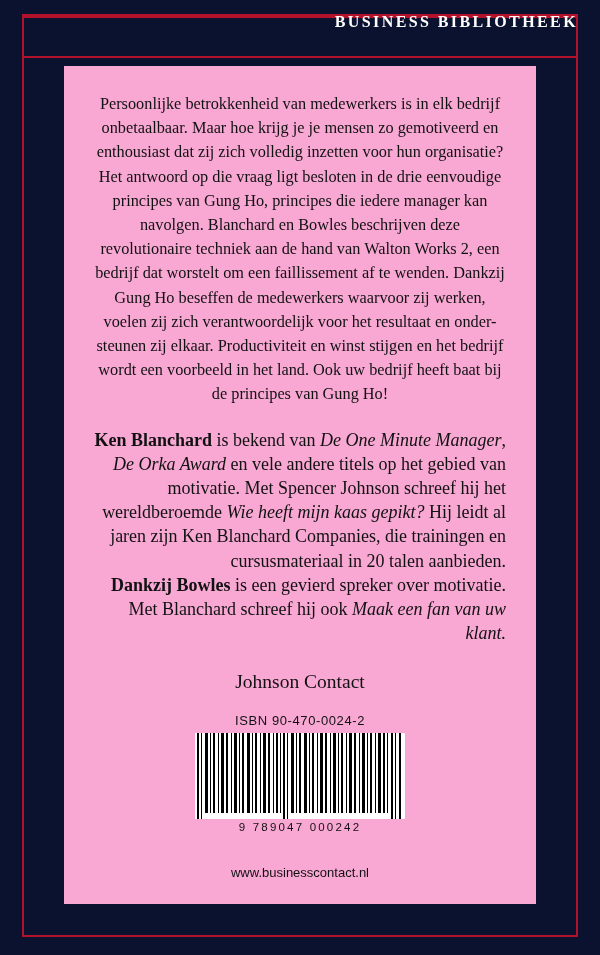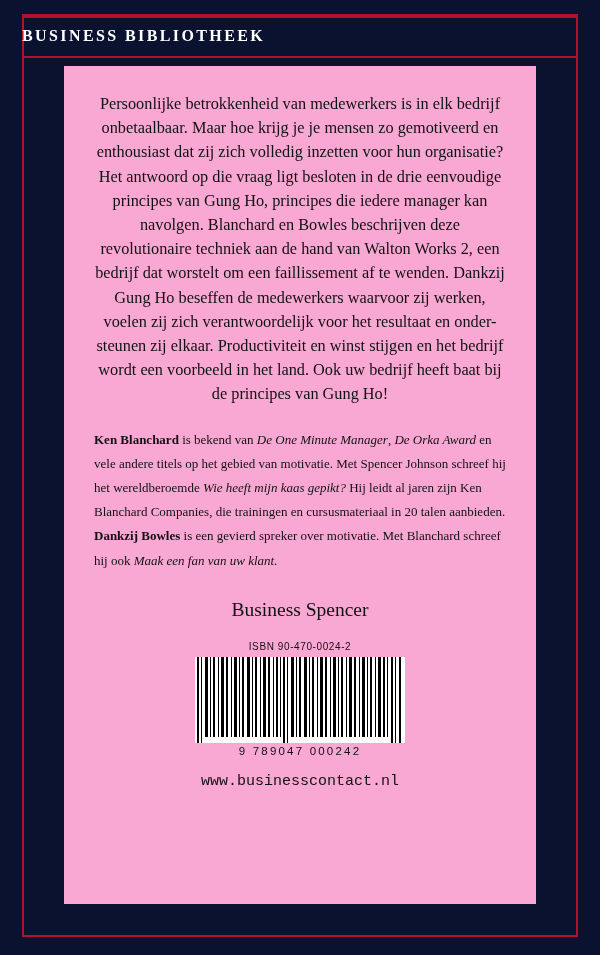--- a/index.html
+++ b/index.html
@@ -22,26 +22,26 @@
     top: 14px;
     right: 22px;
     bottom: 18px;
     border: 2px solid #b3122c;
     box-sizing: border-box;
   }
   
   .header-band {
     position: absolute;
     left: 22px;
-    top: 14px;
+    top: 0;
     width: 556px;
     height: 44px;
     display: flex;
     align-items: center;
-    justify-content: flex-start;
+    justify-content: flex-end;
     box-sizing: border-box;
   }
   .header-rule-top {
     position: absolute;
     left: 22px;
     top: 16px;
     width: 556px;
     height: 2px;
     background: #b3122c;
   }
@@ -80,67 +80,67 @@
     line-height: 24.2px;
     color: #111111;
     font-family: "Liberation Serif", serif;
     margin: 0;
   }
   .blurb p {
     margin: 0;
   }
   .bio {
     margin-top: 21px;
-    text-align: left;
-    font-size: 13px;
+    text-align: right;
+    font-size: 18px;
     line-height: 24.2px;
     color: #111111;
     font-family: "Liberation Serif", serif;
   }
   .bio p { margin: 0; }
   .bold { font-weight: bold; }
   .ital { font-style: italic; }
   .imprint {
     margin-top: 26px;
     text-align: center;
     font-size: 19.5px;
     color: #111111;
     font-family: "Liberation Serif", serif;
   }
   .isbn-block {
     margin-top: 20px;
     text-align: center;
   }
   .isbn-text {
     font-family: "Liberation Sans", sans-serif;
-    font-size: 10px;
+    font-size: 13px;
     letter-spacing: 0.6px;
     color: #111111;
   }
   .barcode-wrap {
     margin: 5px auto 0 auto;
     width: 210px;
   }
   .barcode {
     width: 210px;
     height: 86px;
     display: block;
   }
   .barcode-digits {
     font-family: "Liberation Sans", sans-serif;
     font-size: 11.5px;
     letter-spacing: 2.2px;
     color: #111111;
     margin-top: 2px;
   }
   .website {
-    margin-top: 16px;
-    text-align: center;
-    font-family: Liberation Mono, monospace;
-    font-size: 15px;
+    margin-top: 32px;
+    text-align: center;
+    font-family: Liberation Sans, sans-serif;
+    font-size: 13px;
     color: #111111;
   }
 </style>
 </head>
 <body>
 
 <div class="page">
 
   <div class="frame-outer"></div>
   <div class="header-rule-top"></div>
@@ -155,21 +155,21 @@
     <div class="blurb">
       <p>Persoonlijke betrokkenheid van medewerkers is in elk bedrijf onbetaalbaar. Maar hoe krijg je je mensen zo gemotiveerd en enthousiast dat zij zich volledig inzetten voor hun organisatie?</p>
       <p>Het antwoord op die vraag ligt besloten in de drie eenvoudige principes van Gung Ho, principes die iedere manager kan navolgen. Blanchard en Bowles beschrijven deze revolutionaire techniek aan de hand van Walton Works 2, een bedrijf dat worstelt om een faillissement af te wenden. Dankzij Gung Ho beseffen de medewerkers waarvoor zij werken, voelen zij zich verantwoordelijk voor het resultaat en onder-steunen zij elkaar. Productiviteit en winst stijgen en het bedrijf wordt een voorbeeld in het land. Ook uw bedrijf heeft baat bij de principes van Gung Ho!</p>
     </div>
 
     <div class="bio">
       <p><span class="bold">Ken Blanchard</span><span> is bekend van </span><span class="ital">De One Minute Manager</span><span>, </span><span class="ital">De Orka Award</span><span> en vele andere titels op het gebied van motivatie. Met Spencer Johnson schreef hij het wereldberoemde </span><span class="ital">Wie heeft mijn kaas gepikt?</span><span> Hij leidt al jaren zijn Ken Blanchard Companies, die trainingen en cursusmateriaal in 20 talen aanbieden.</span></p>
       <p><span class="bold">Dankzij Bowles</span><span> is een gevierd spreker over motivatie. Met Blanchard schreef hij ook </span><span class="ital">Maak een fan van uw klant.</span></p>
     </div>
 
-    <div class="imprint">Business Spencer</div>
+    <div class="imprint">Johnson Contact</div>
 
     <div class="isbn-block">
       <div class="isbn-text">ISBN 90-470-0024-2</div>
       <div class="barcode-wrap">
         <svg class="barcode" viewBox="0 0 210 86" preserveAspectRatio="none">
           <rect x="0" y="0" width="210" height="86" fill="#ffffff"></rect>
           <g fill="#000000">
             <rect x="2" y="0" width="2" height="86"></rect>
             <rect x="6" y="0" width="1" height="86"></rect>
             <rect x="10" y="0" width="3" height="80"></rect>

